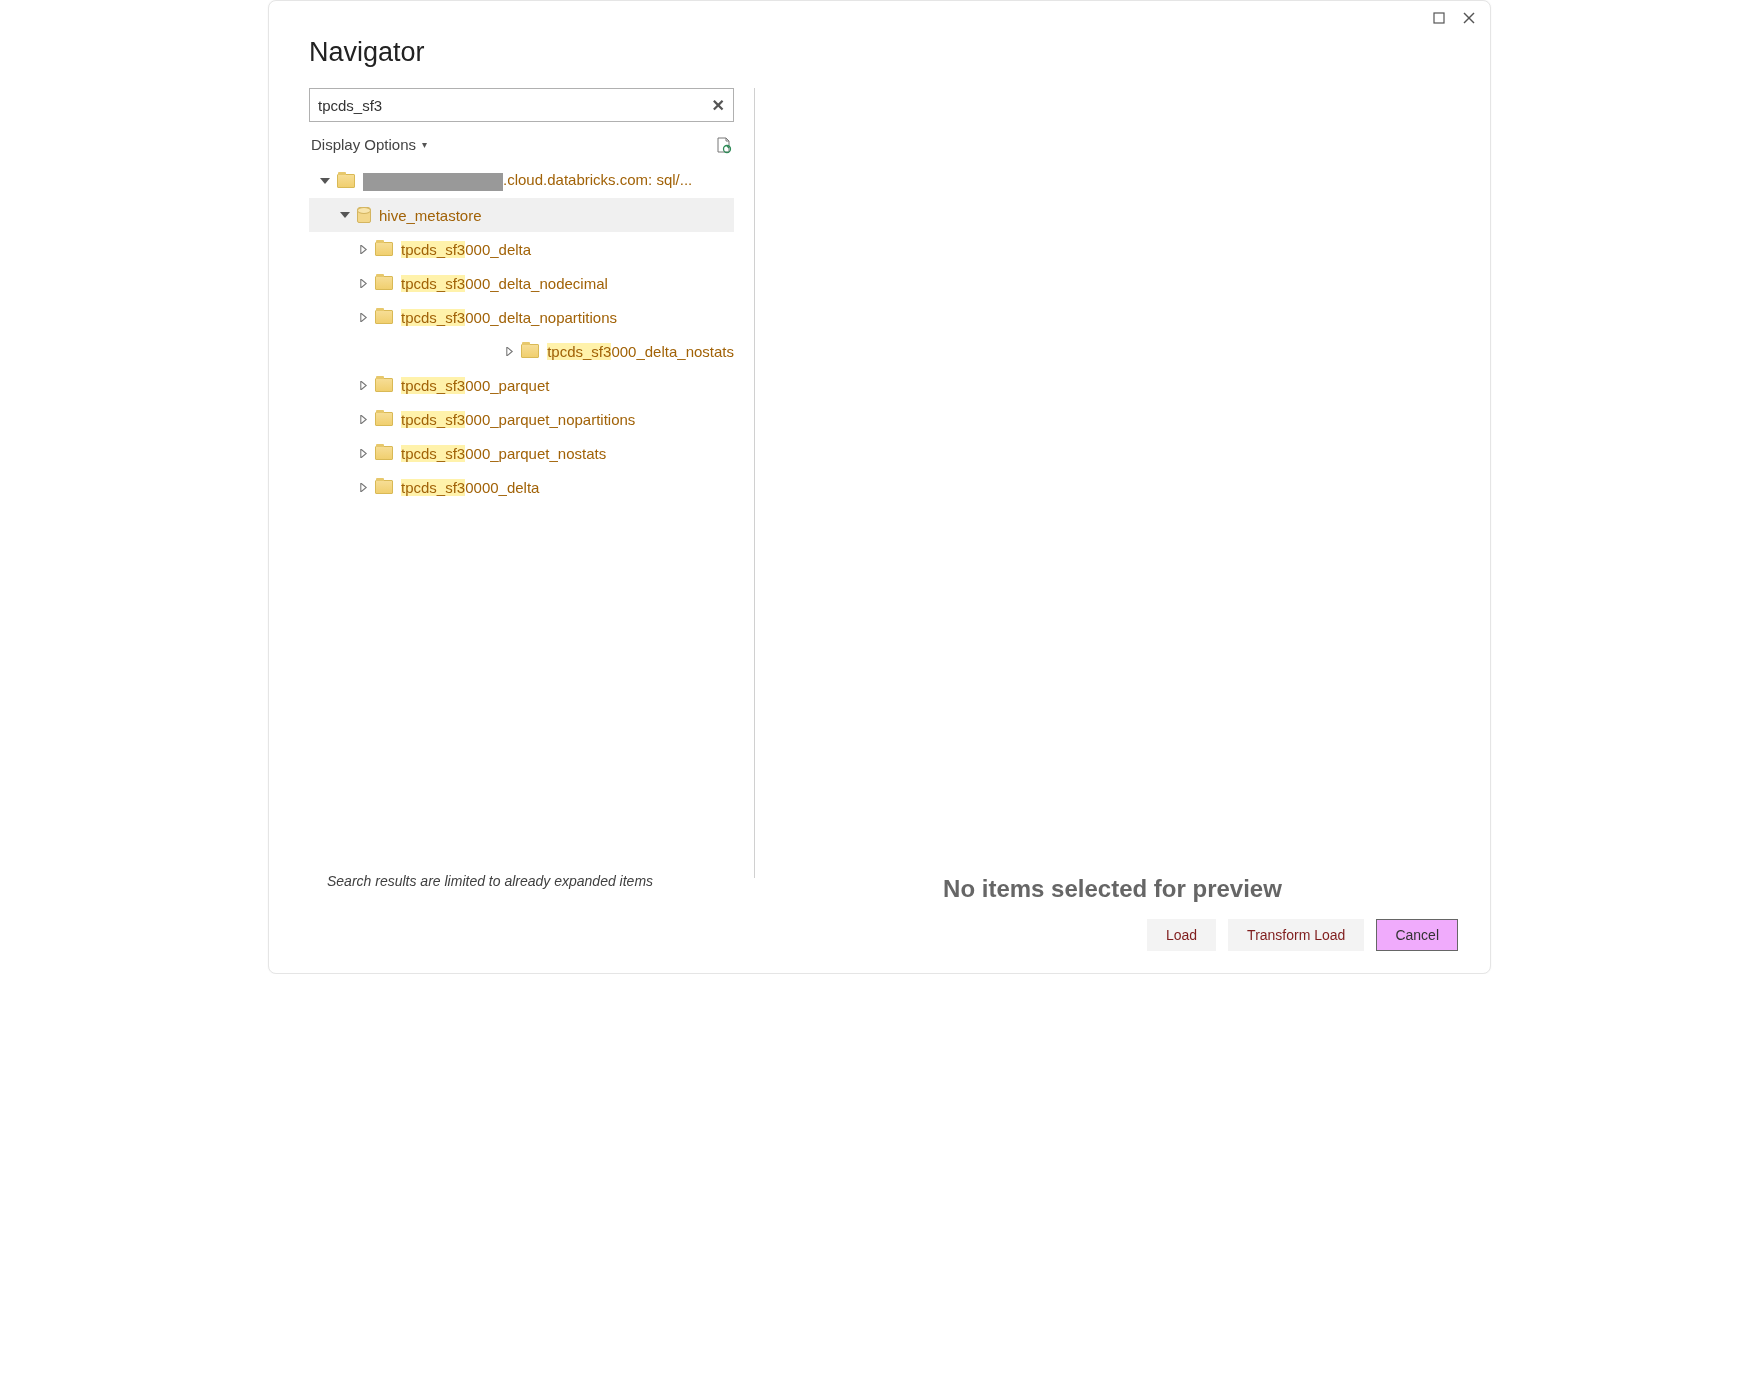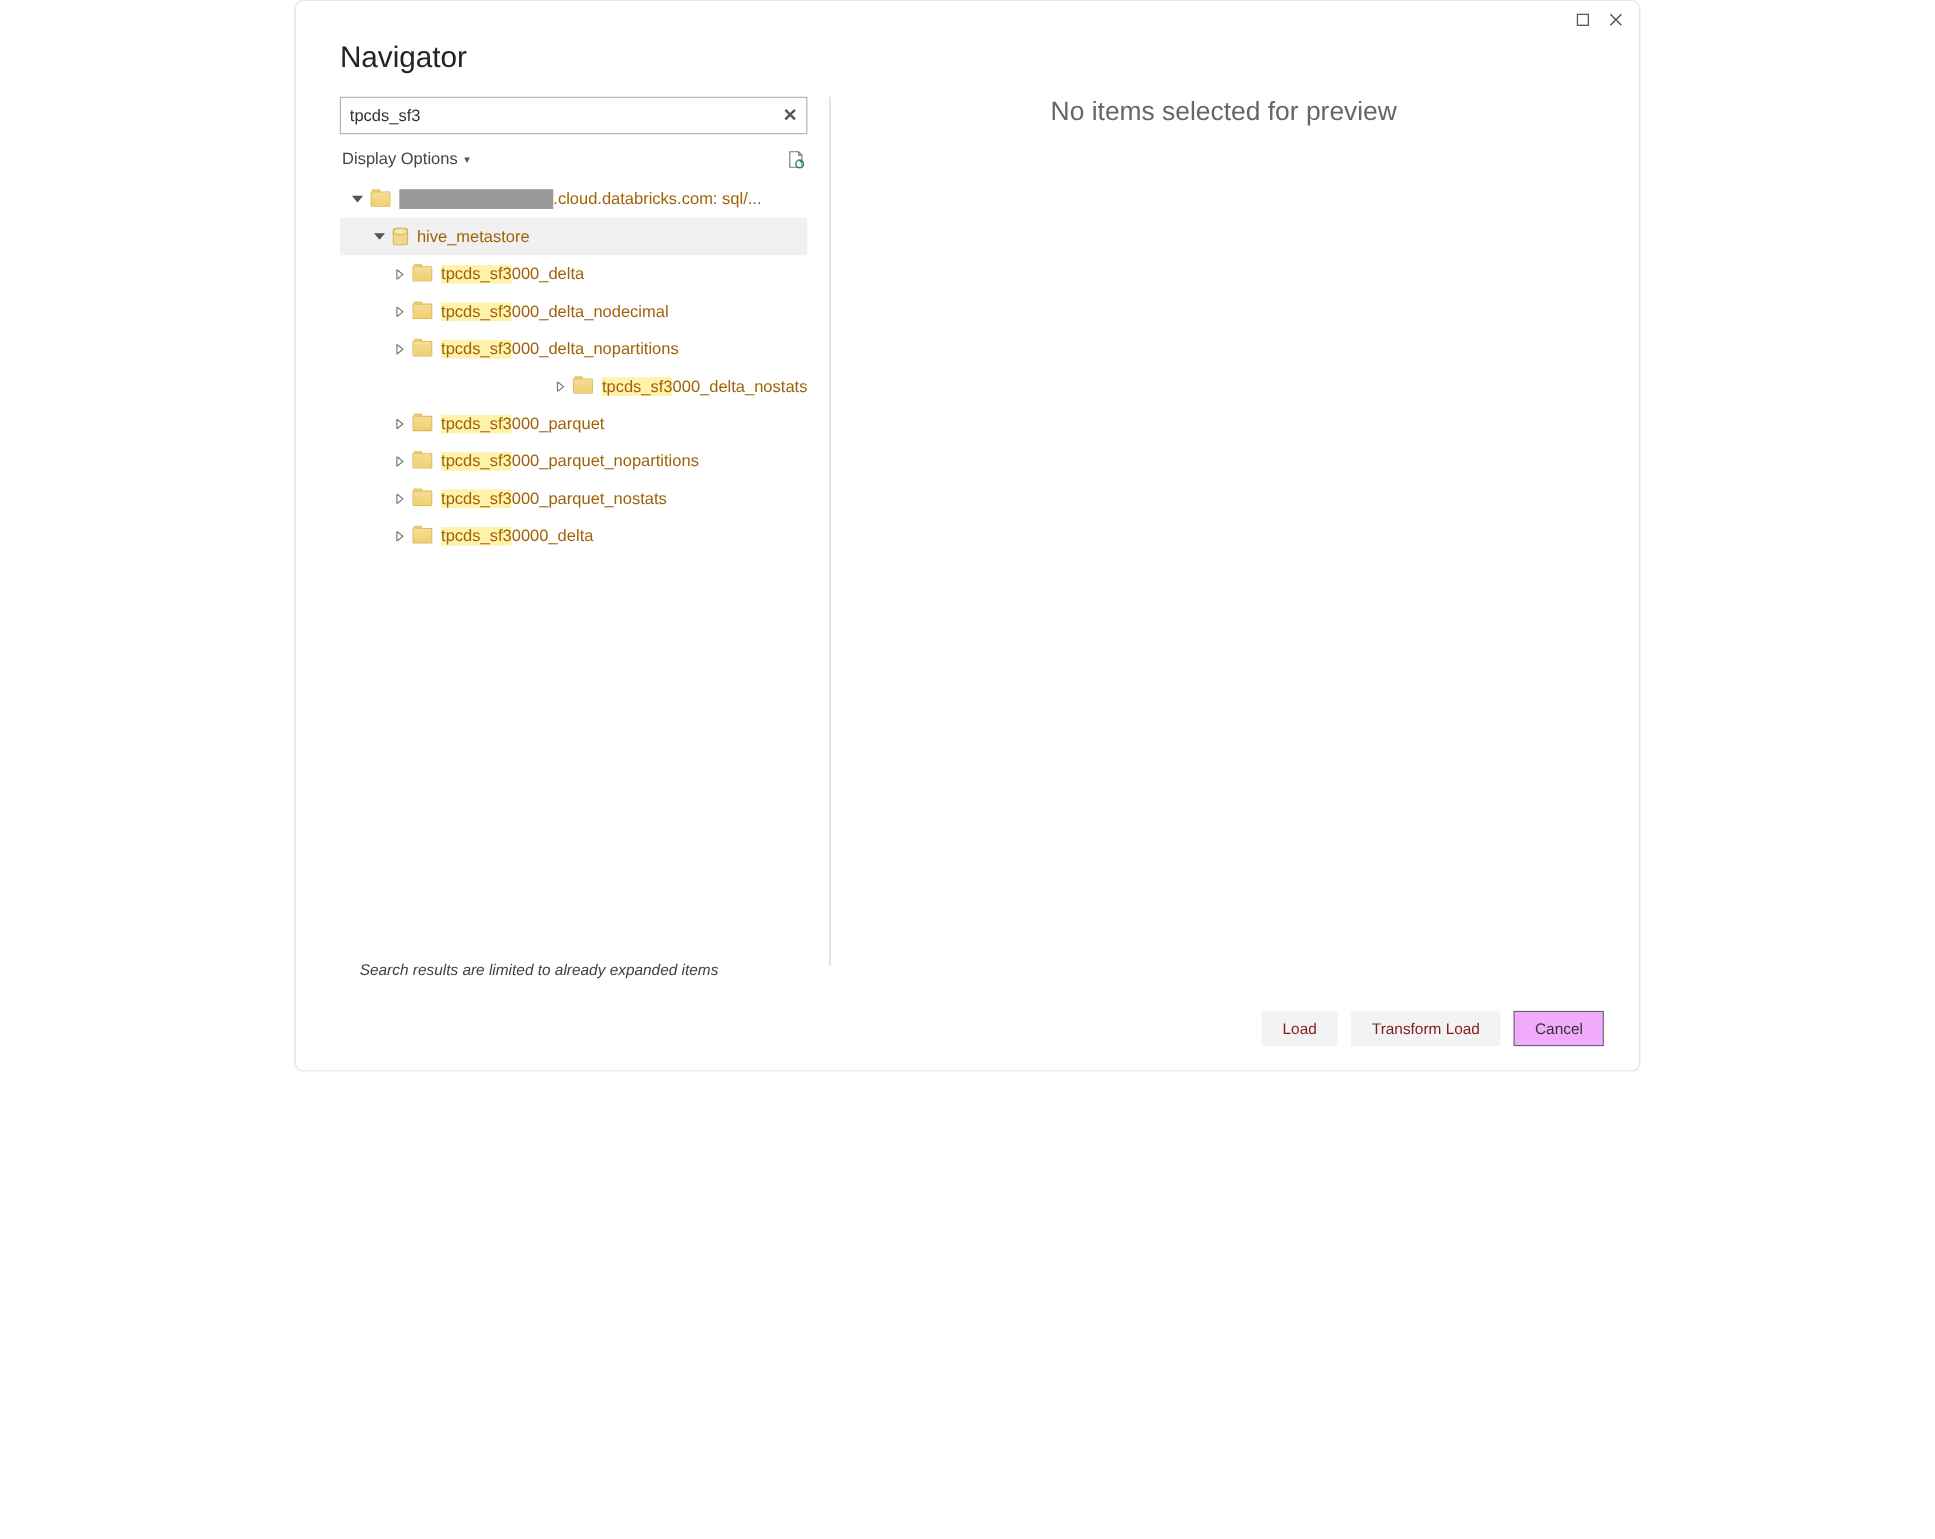--- a/index.html
+++ b/index.html
@@ -49,22 +49,23 @@
   }
   .divider {
     width: 1px;
     background: #d0d0d0;
     margin: 0 20px;
     height: 790px;
   }
   .right-pane {
     flex: 1;
     display: flex;
-    align-items: flex-start;
+    align-items: flex-end;
     justify-content: center;
+    font-weight: bold;
   }
   .preview-msg {
     font-size: 24px;
     color: #666;
   }
   .search-box {
     display: flex;
     align-items: center;
     border: 1px solid #b0b0b0;
     height: 34px;

